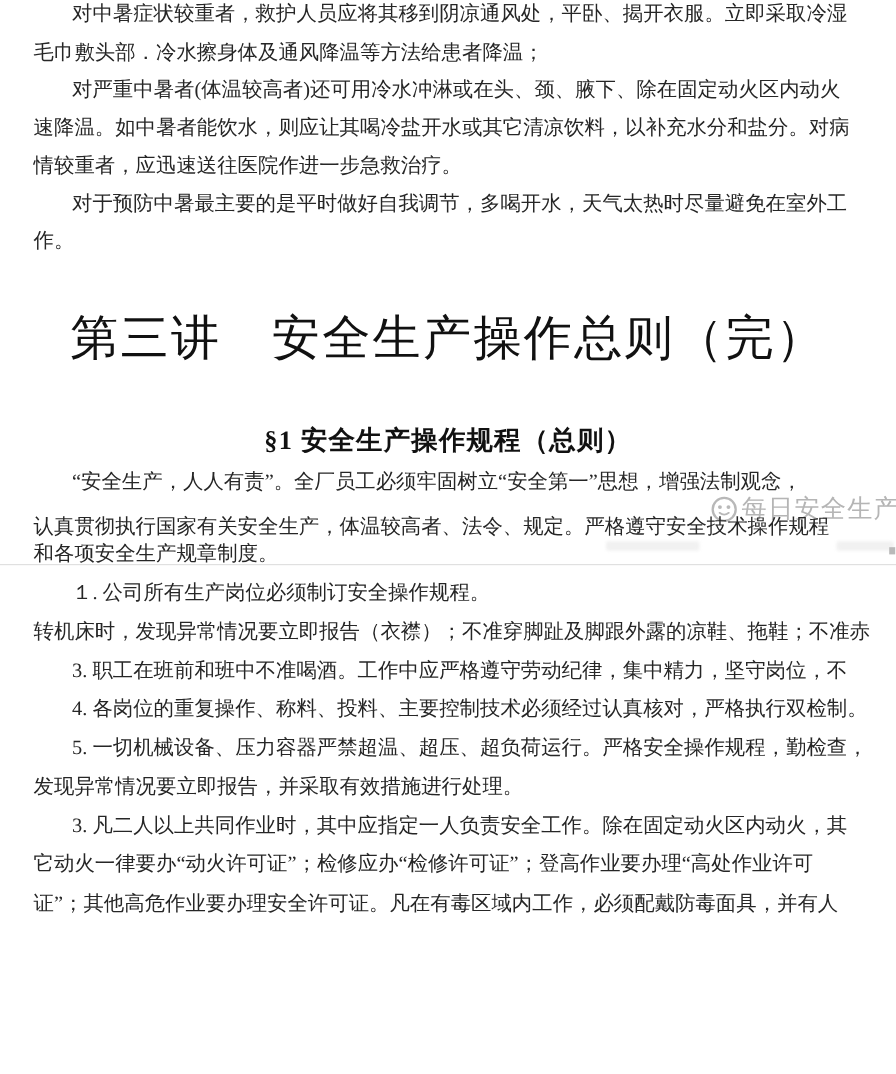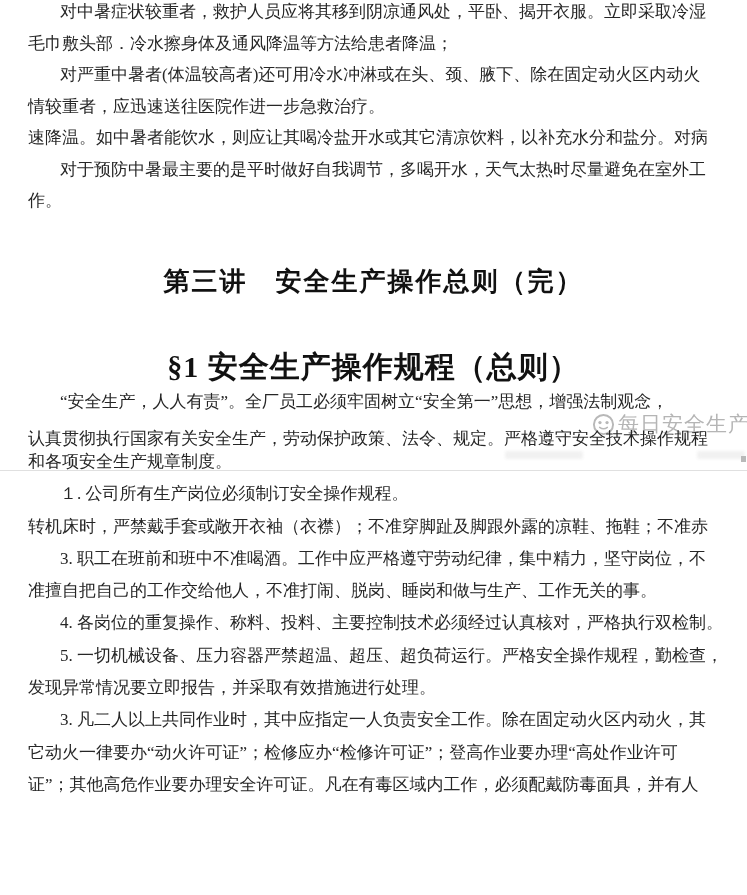--- a/index.html
+++ b/index.html
@@ -17,27 +17,27 @@
     width:700px;
     font-size:17px;
     z-index:2;
   }
   .line{white-space:nowrap;}
   .indent{text-indent:32px;}
   .sec-intro{top:-4px;line-height:31.5px;}
   .chapter-title{
     position:absolute;top:260px;left:0;width:747px;
     margin:0;text-align:center;
-    font-size:26px;font-weight:bold;color:#111111;
+    font-size:40px;font-weight:normal;color:#111111;
     letter-spacing:2px;line-height:44px;z-index:2;
   }
   .section-title{
     position:absolute;top:351px;left:0;width:747px;
     margin:0;text-align:center;
-    font-size:30px;font-weight:bold;color:#111111;
+    font-size:22px;font-weight:bold;color:#111111;
     letter-spacing:1px;line-height:32px;z-index:2;
   }
   .sec-principles{top:383px;line-height:37px;}
   .sec-rules{top:446px;line-height:32.3px;}
   .watermark{
     position:absolute;top:410px;left:592px;
     display:flex;align-items:center;gap:3px;
     z-index:1;
     font-family:"Liberation Sans","DejaVu Sans",sans-serif;
     font-size:21px;color:#b5b5b5;letter-spacing:1px;
@@ -61,56 +61,55 @@
 </style>
 </head>
 <body>
 
 <div class="page">
 
   <section class="textblock sec-intro">
     <div class="line indent">对中暑症状较重者，救护人员应将其移到阴凉通风处，平卧、揭开衣服。立即采取冷湿</div>
     <div class="line">毛巾敷头部．冷水擦身体及通风降温等方法给患者降温；</div>
     <div class="line indent">对严重中暑者(体温较高者)还可用冷水冲淋或在头、颈、腋下、除在固定动火区内动火</div>
+    <div class="line">速降温。如中暑者能饮水，则应让其喝冷盐开水或其它清凉饮料，以补充水分和盐分。对病</div>
     <div class="line">情较重者，应迅速送往医院作进一步急救治疗。</div>
-    <div class="line">速降温。如中暑者能饮水，则应让其喝冷盐开水或其它清凉饮料，以补充水分和盐分。对病</div>
     <div class="line indent">对于预防中暑最主要的是平时做好自我调节，多喝开水，天气太热时尽量避免在室外工</div>
     <div class="line">作。</div>
   </section>
 
   <h1 class="chapter-title">第三讲　安全生产操作总则（完）</h1>
 
   <h2 class="section-title">§1 安全生产操作规程（总则）</h2>
 
   <section class="textblock sec-principles">
     <div class="line indent">“安全生产，人人有责”。全厂员工必须牢固树立“安全第一”思想，增强法制观念，</div>
-    <div class="line">认真贯彻执行国家有关安全生产，劳动保护政策、法令、规定。严格遵守安全技术操作规程</div>
+    <div class="line">认真贯彻执行国家有关安全生产，体温较高者、法令、规定。严格遵守安全技术操作规程</div>
   </section>
 
   <div class="watermark">
     <svg class="wm-logo" viewBox="0 0 24 24" aria-hidden="true">
       <circle cx="12" cy="12" r="10" fill="none" stroke="#b8b8b8" stroke-width="2"></circle>
       <circle cx="8.3" cy="10" r="1.7" fill="#b8b8b8"></circle>
       <circle cx="15.7" cy="10" r="1.7" fill="#b8b8b8"></circle>
       <path d="M8 15 q4 3 8 0" fill="none" stroke="#b8b8b8" stroke-width="1.6" stroke-linecap="round"></path>
     </svg>
     <span class="wm-text">每日安全生产</span>
   </div>
 
   <div class="smudge smudge-a"></div>
   <div class="smudge smudge-b"></div>
   <div class="edge-speck"></div>
   <div class="divider"></div>
 
   <section class="textblock sec-rules">
     <div class="line">和各项安全生产规章制度。</div>
     <div class="line indent">１. 公司所有生产岗位必须制订安全操作规程。</div>
-    <div class="line">转机床时，严禁戴手套或敞开衣袖（衣襟）；不准穿脚趾及脚跟外露的凉鞋、拖鞋；不准赤</div>
+    <div class="line">转机床时，发现异常情况要立即报告（衣襟）；不准穿脚趾及脚跟外露的凉鞋、拖鞋；不准赤</div>
     <div class="line indent">3. 职工在班前和班中不准喝酒。工作中应严格遵守劳动纪律，集中精力，坚守岗位，不</div>
-    <div class="line">准擅自把自己的工作交给他人，不准打闹、脱岗、睡岗和做与生产、工作无关的事。</div>
     <div class="line indent">4. 各岗位的重复操作、称料、投料、主要控制技术必须经过认真核对，严格执行双检制。</div>
     <div class="line indent">5. 一切机械设备、压力容器严禁超温、超压、超负荷运行。严格安全操作规程，勤检查，</div>
     <div class="line">发现异常情况要立即报告，并采取有效措施进行处理。</div>
     <div class="line indent">3. 凡二人以上共同作业时，其中应指定一人负责安全工作。除在固定动火区内动火，其</div>
     <div class="line">它动火一律要办“动火许可证”；检修应办“检修许可证”；登高作业要办理“高处作业许可</div>
     <div class="line">证”；其他高危作业要办理安全许可证。凡在有毒区域内工作，必须配戴防毒面具，并有人</div>
   </section>
 
 </div>
 

